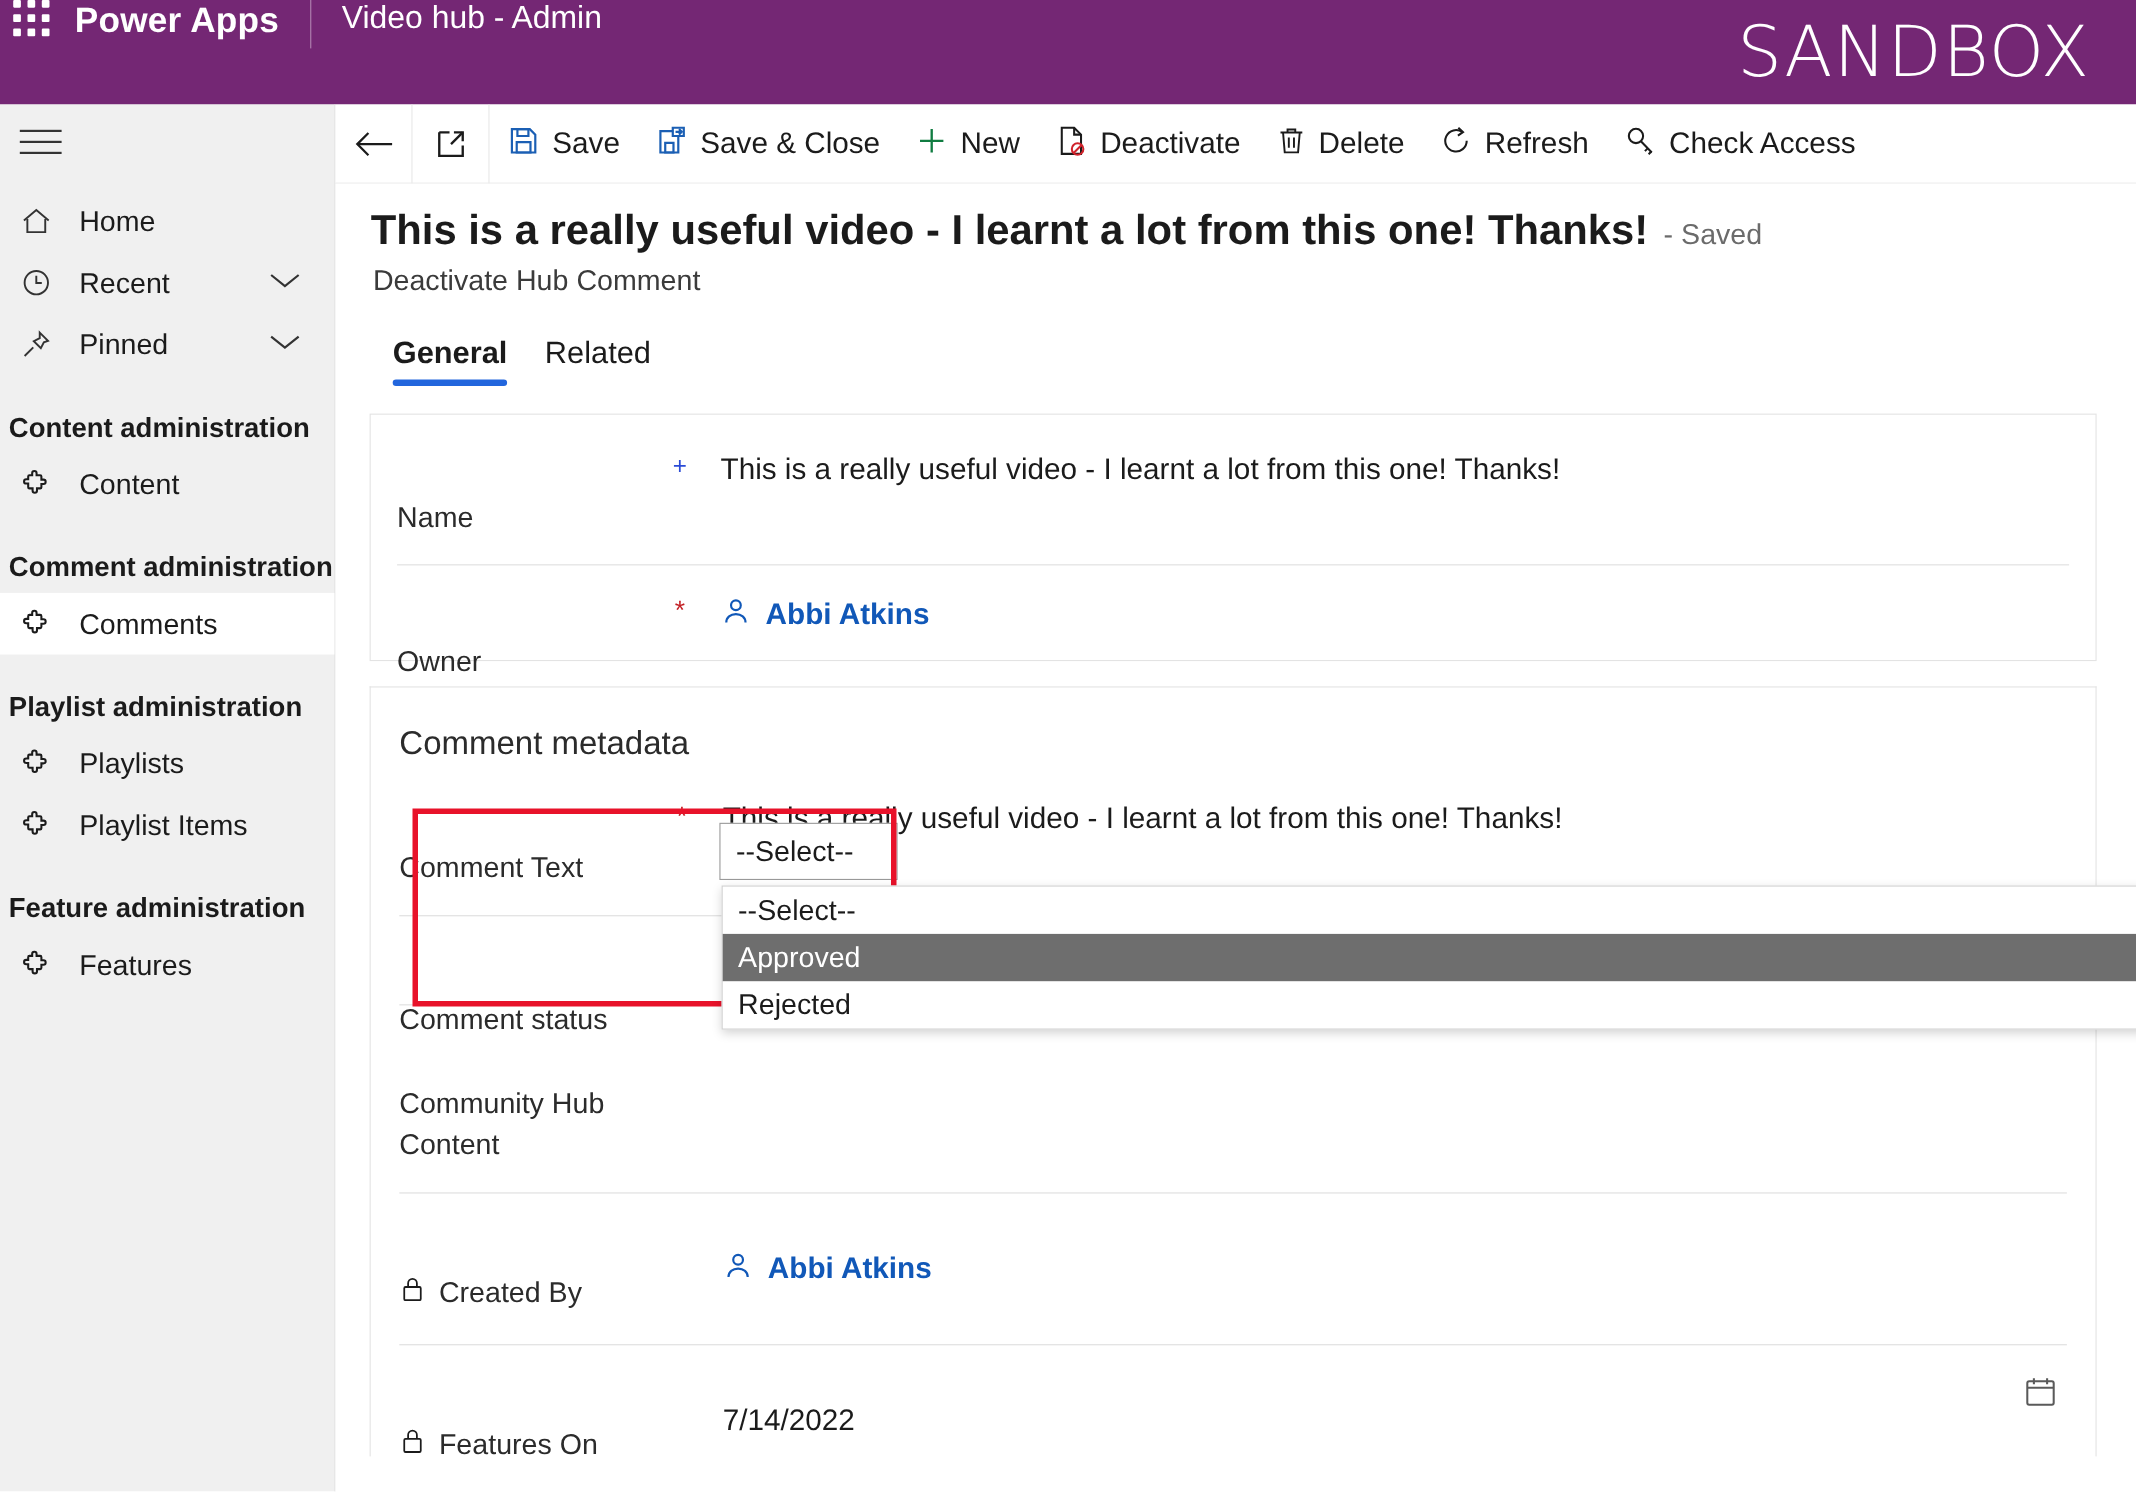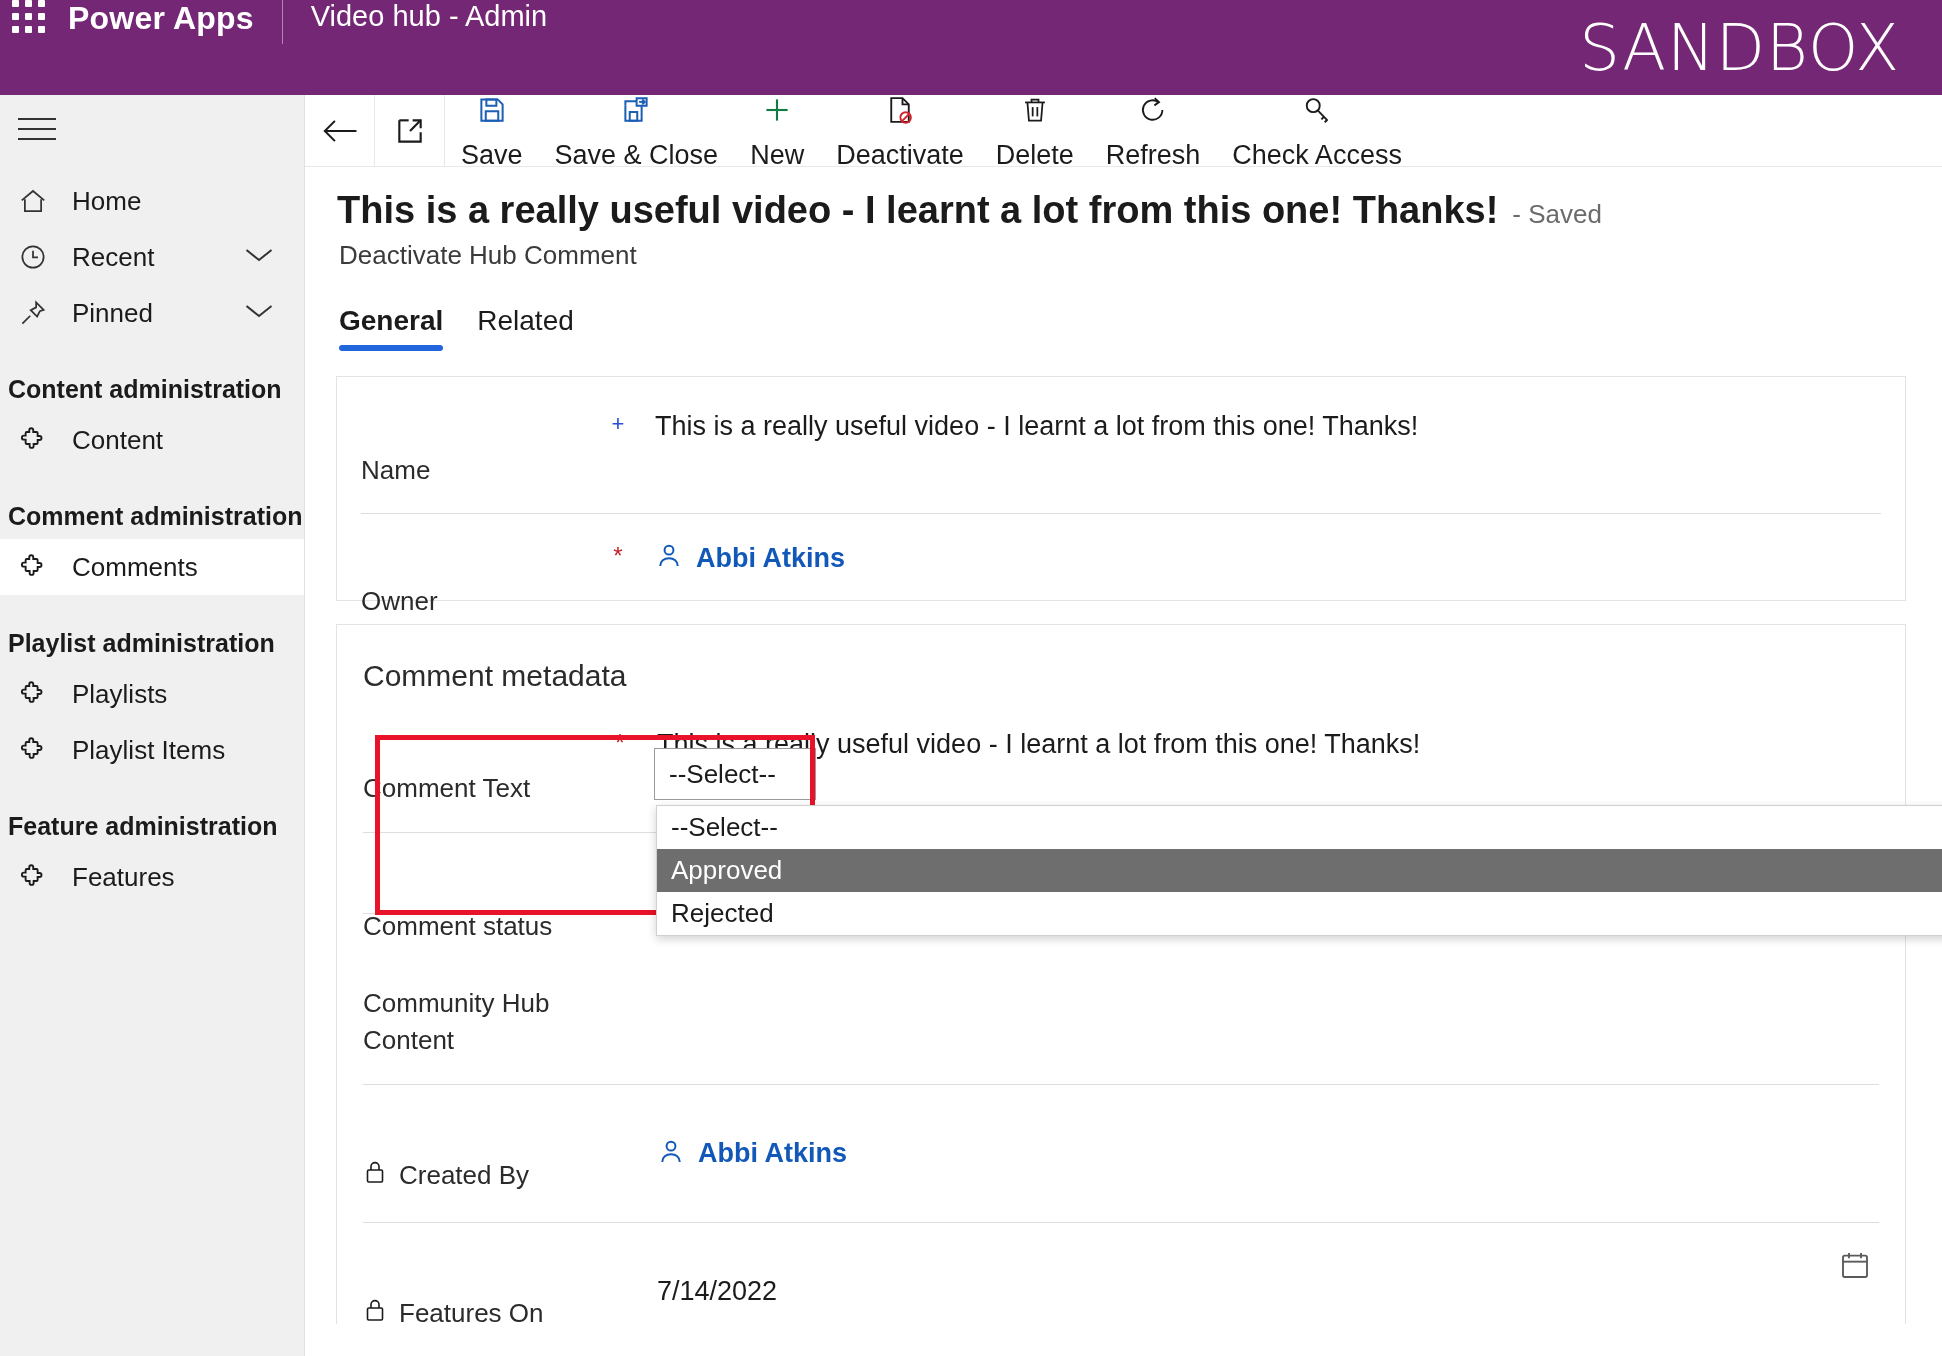--- a/index.html
+++ b/index.html
@@ -52,32 +52,32 @@
   
   .cmdbar {
     position: absolute; left: 305px; top: 95px; width: 1637px; height: 72px;
     background: #ffffff; border-bottom: 1px solid #e8e8e8;
     display: flex; align-items: center;
   }
   .cmd-sep { width: 1px; height: 72px; background: #e8e8e8; }
   .cmd-icononly { width: 69px; height: 72px; display: flex; align-items: center;
                   justify-content: center; cursor: pointer; }
   .cmd { height: 72px; display: flex; align-items: center; padding: 0 16px;
-         cursor: pointer; gap: 11px; flex-direction: column; }
+         cursor: pointer; gap: 11px; }
   .cmd .t { font-size: 27px; color: #1b1b1b; white-space: nowrap; }
 
   
   .main { position: absolute; left: 305px; top: 167px; width: 1637px; height: 1189px;
           background: #ffffff; }
   .title-row { display: flex; align-items: baseline; padding-left: 32px; padding-top: 22px; }
   .title { font-size: 38px; font-weight: bold; color: #1b1b1b; white-space: nowrap; }
   .saved { font-size: 26px; color: #6b6b6b; margin-left: 14px; white-space: nowrap; }
   .subtitle { font-size: 26px; color: #3b3b3b; padding-left: 34px; margin-top: 8px; }
 
-  .tabs { display: flex; align-items: flex-end; padding-left: 34px; margin-top: 34px; gap: 34px; }
+  .tabs { display: flex; align-items: flex-end; padding-left: 52px; margin-top: 34px; gap: 34px; }
   .tab { font-size: 28px; color: #1b1b1b; padding-bottom: 14px; cursor: pointer; position: relative; }
   .tab.active { font-weight: bold; }
   .tab.active::after { content: ""; position: absolute; left: 0; right: 0; bottom: 0;
                        height: 6px; background: #2266dd; border-radius: 3px; }
 
   .section { position: absolute; background: #ffffff; border: 1px solid #e3e3e3; }
 
   .frow { display: flex; align-items: flex-start; position: relative; }
   .flabel { font-size: 26px; color: #2b2b2b; width: 238px; flex: 0 0 238px; margin-top: 44px; }
   .freq { width: 38px; flex: 0 0 38px; text-align: center; font-size: 24px; }

